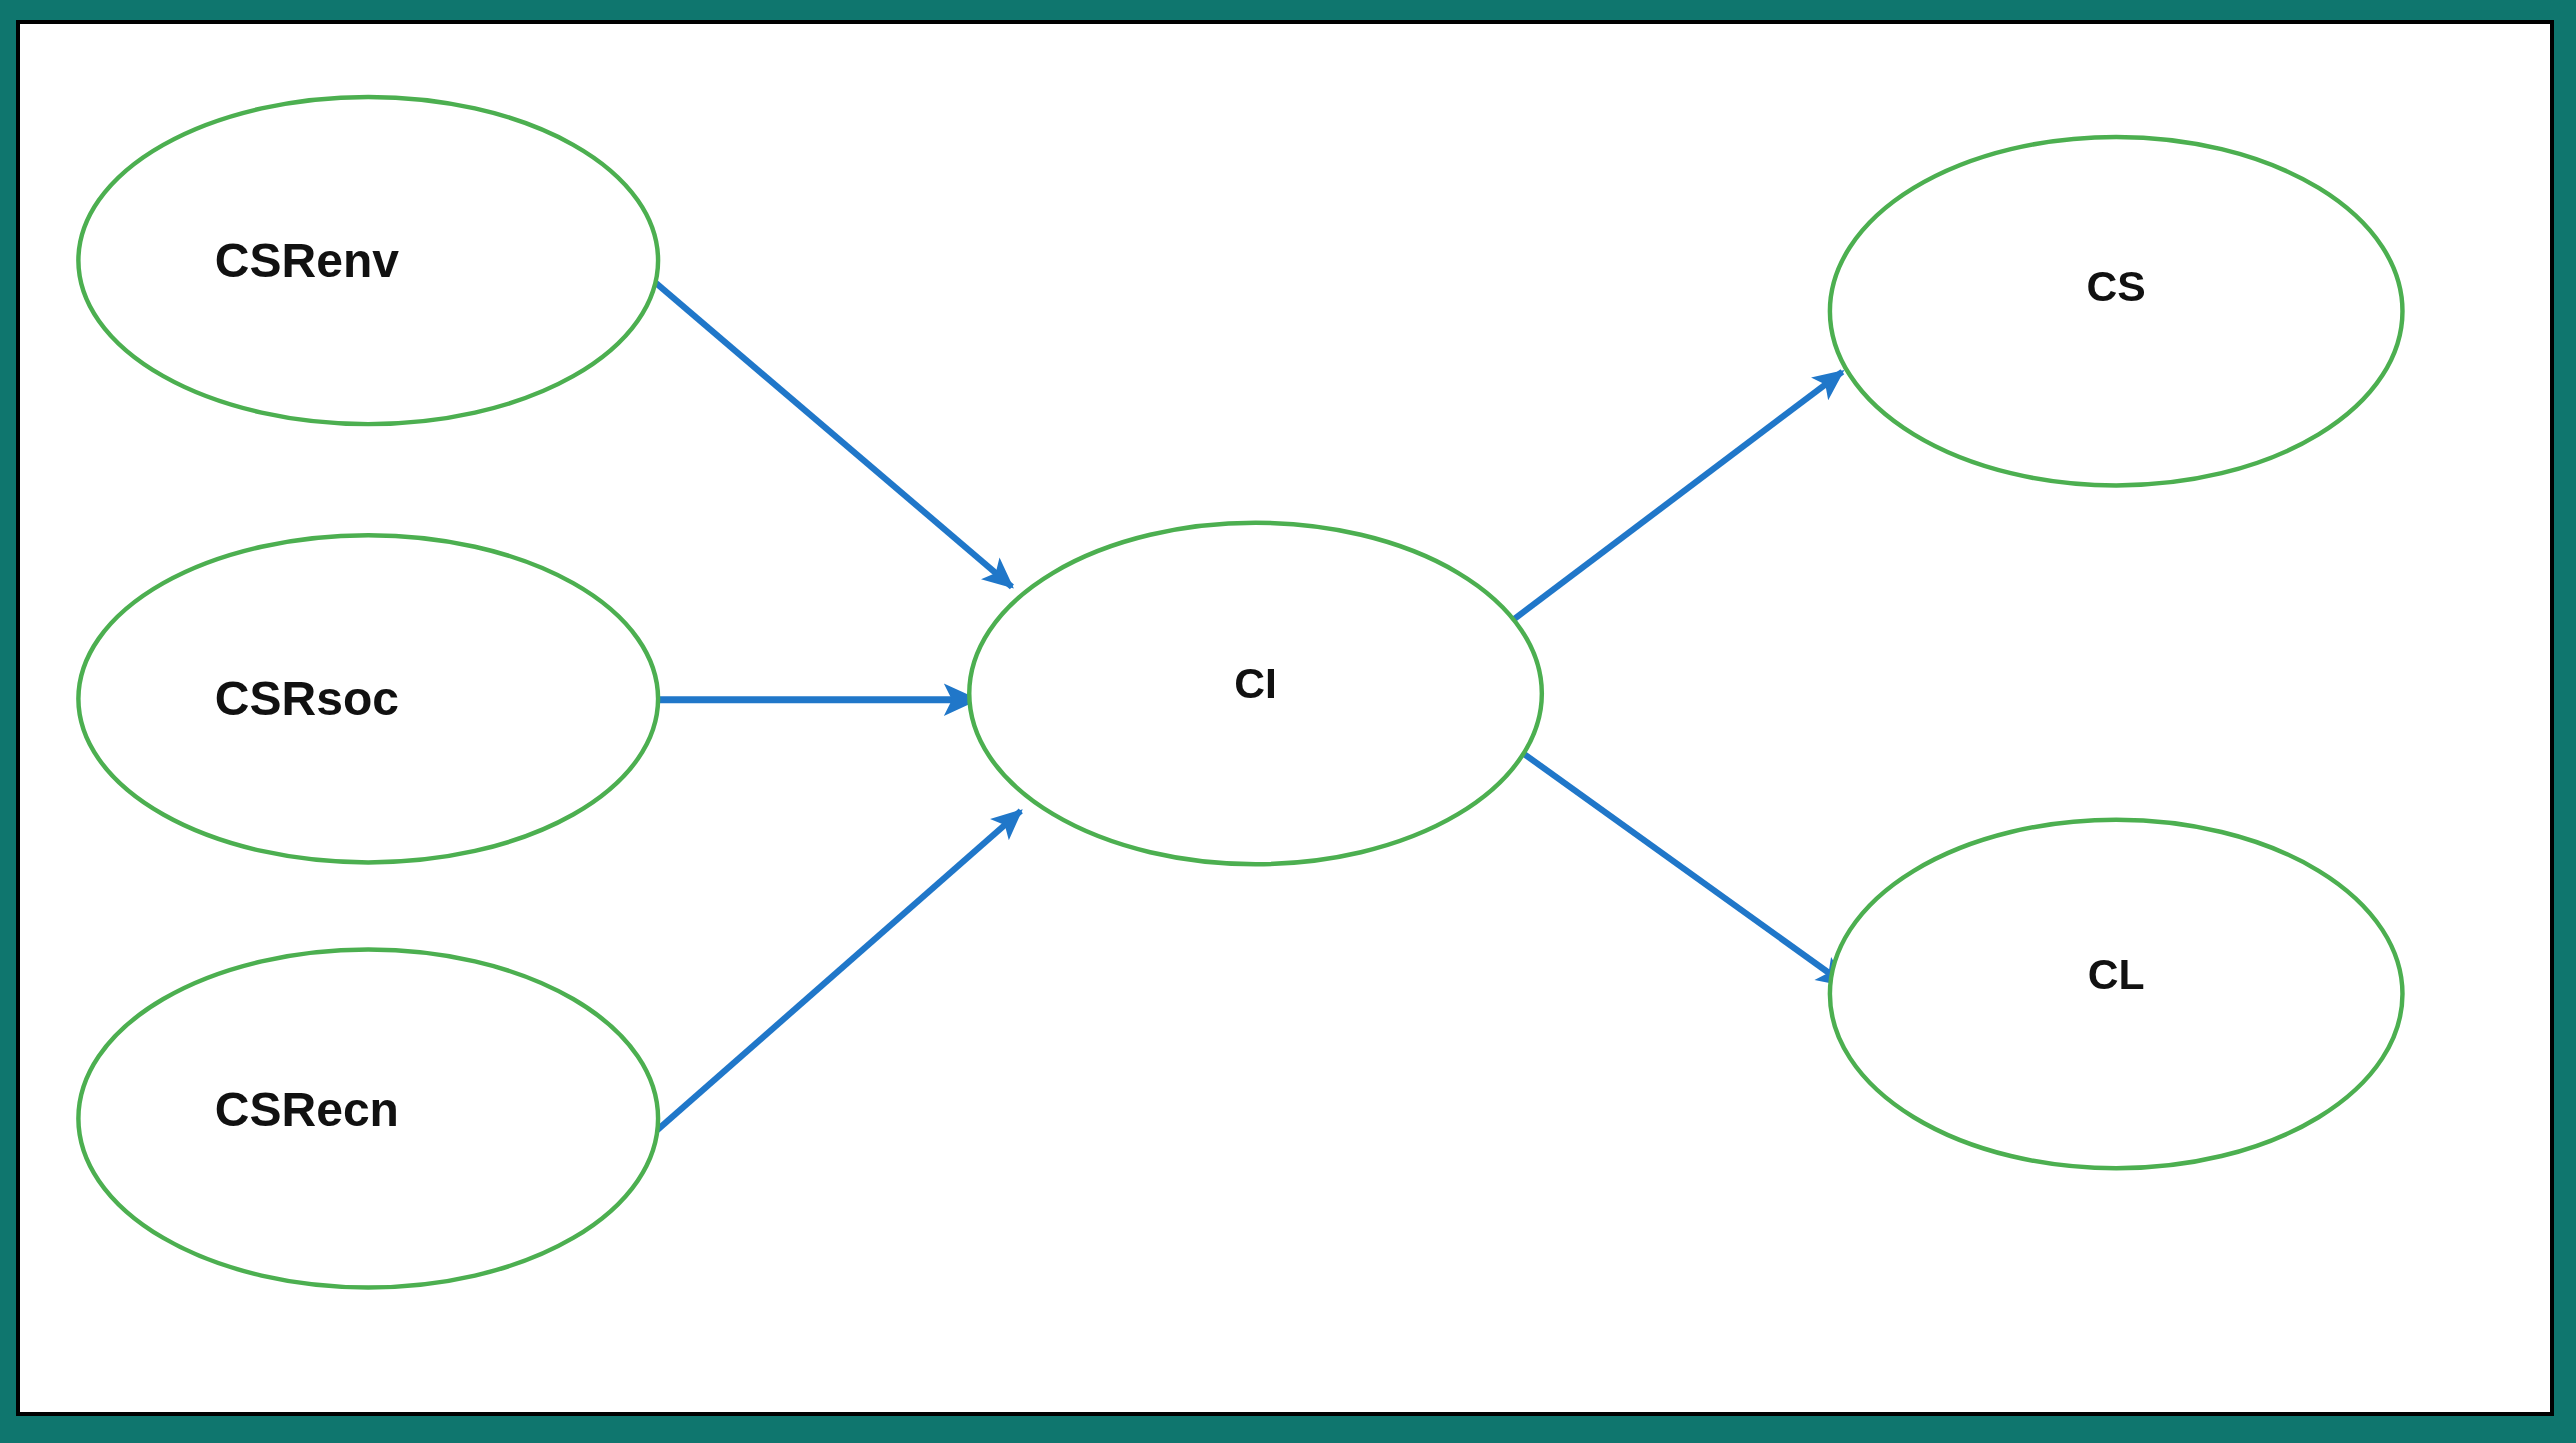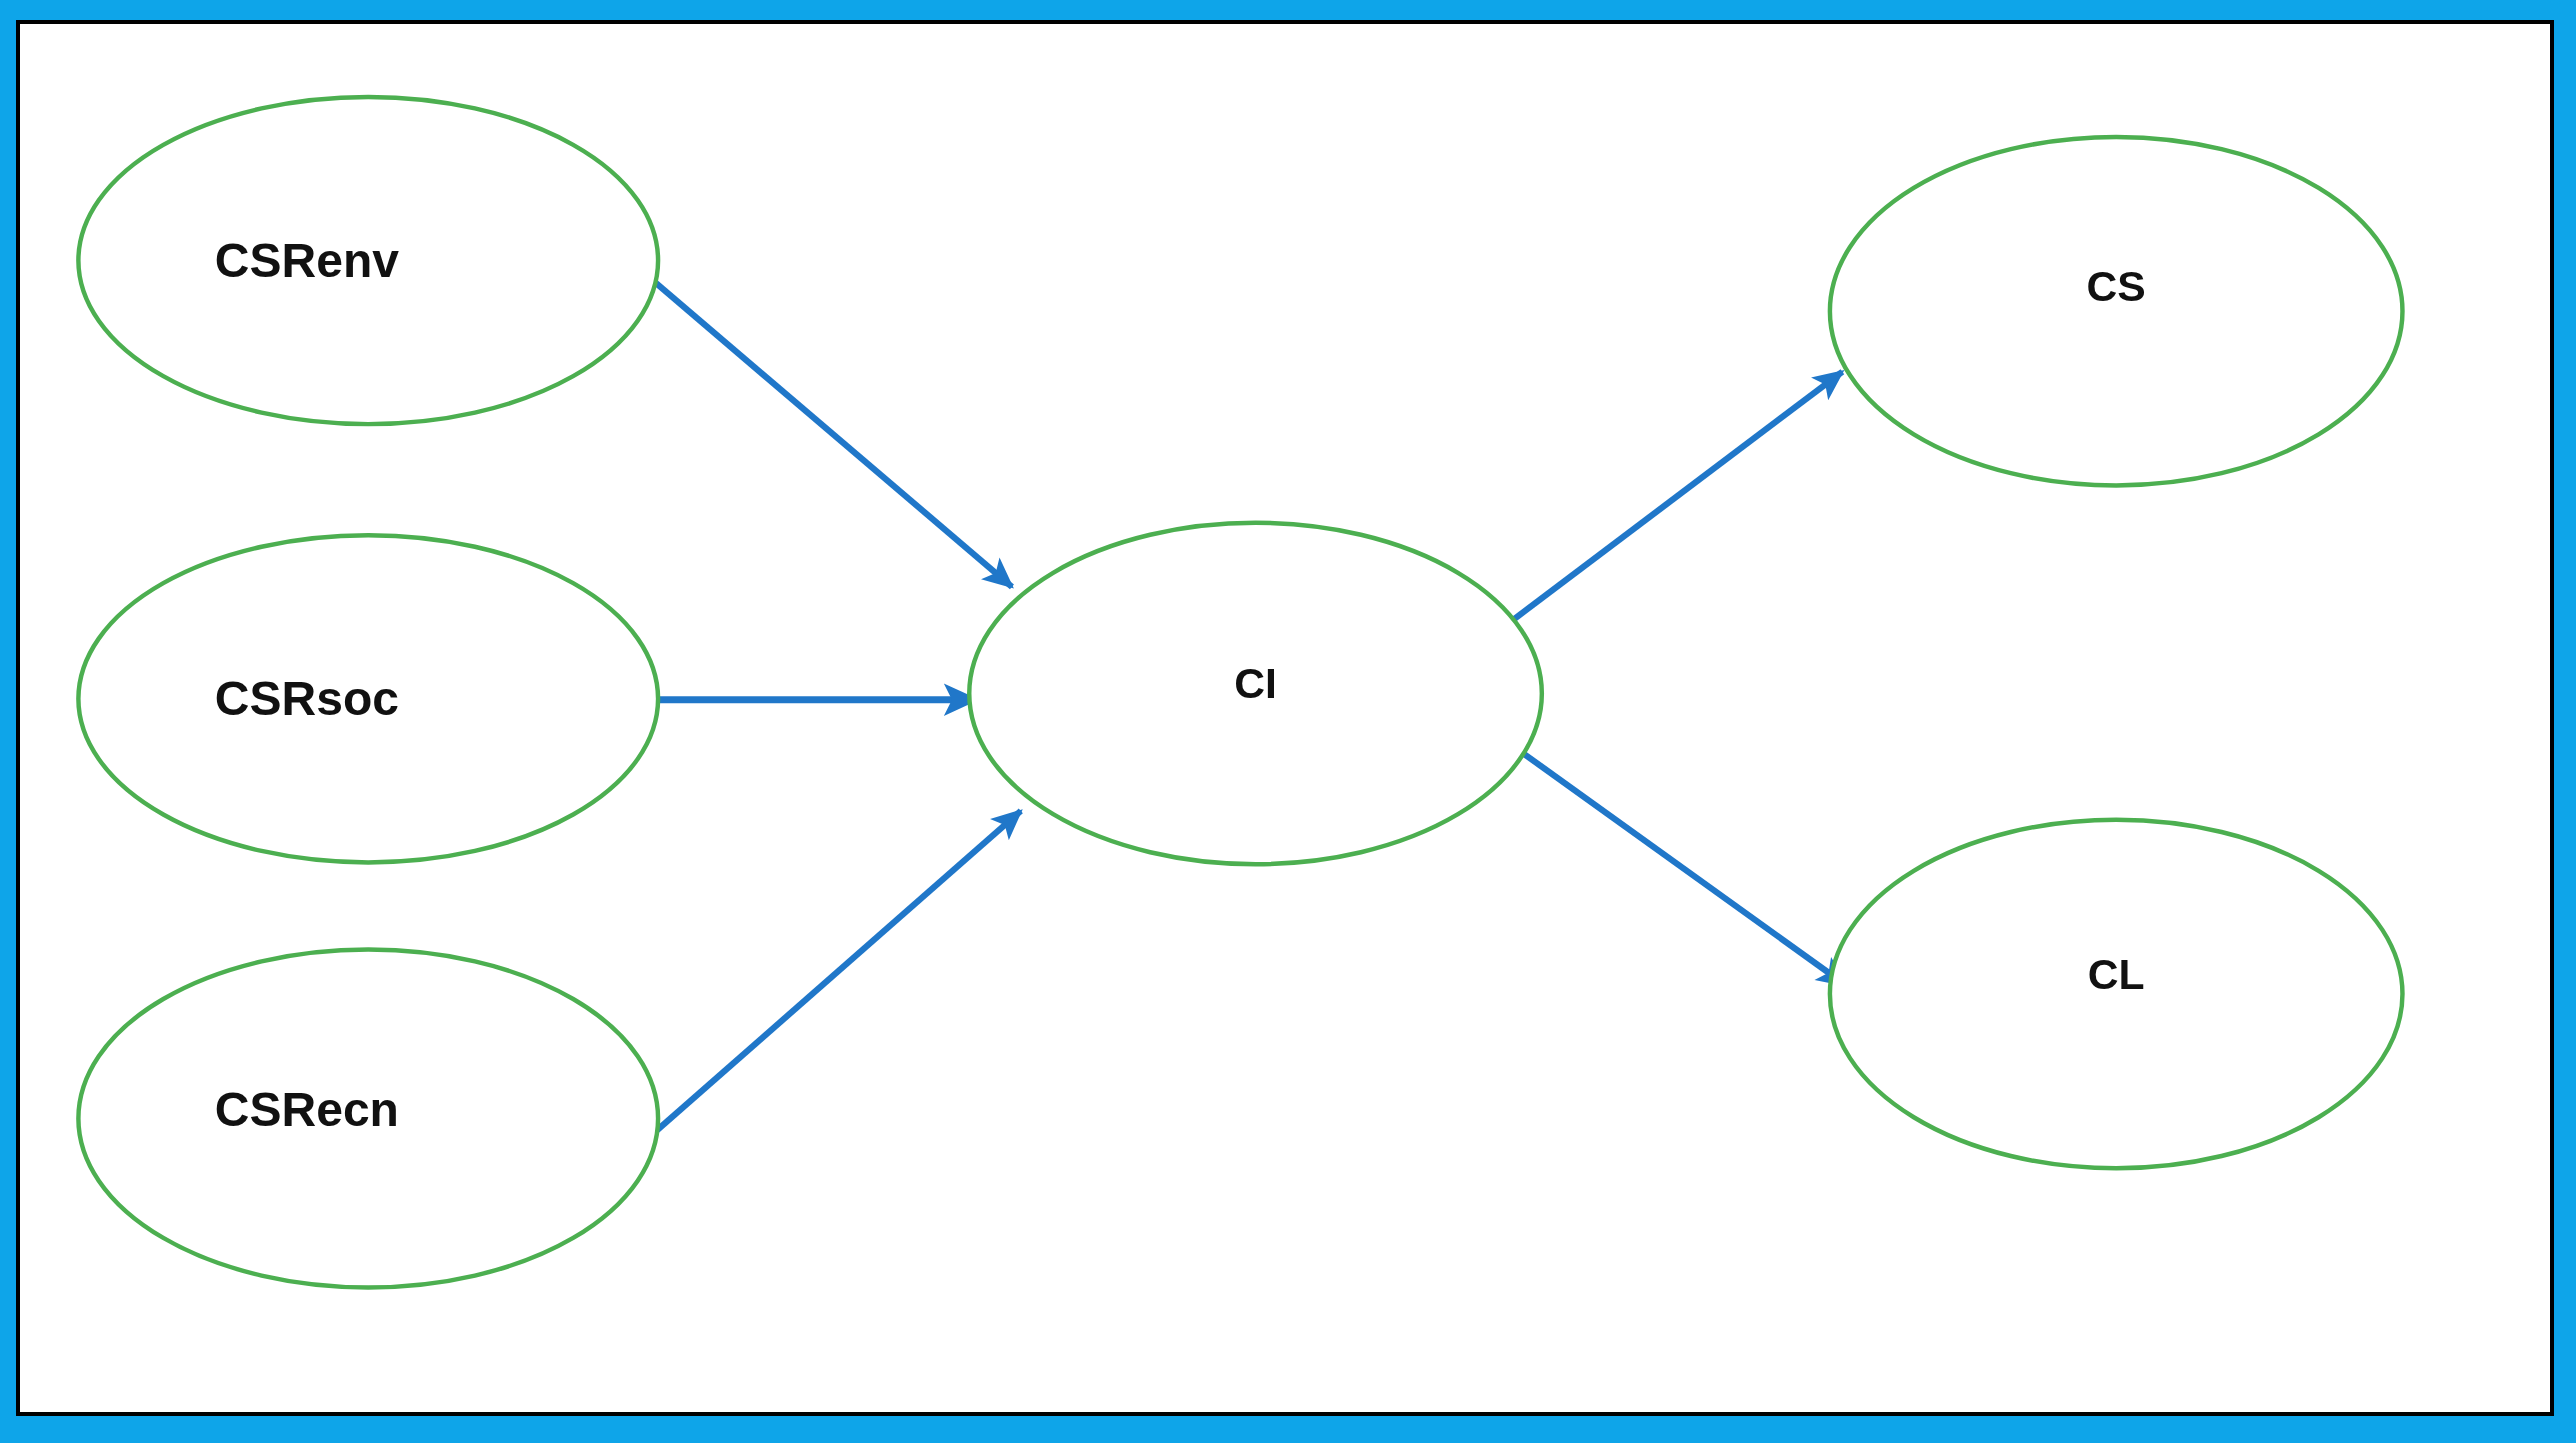--- a/index.html
+++ b/index.html
@@ -7,21 +7,21 @@
     padding: 0;
     background: #ffffff;
   }
   body {
     font-family: "Liberation Sans", sans-serif;
   }
   #canvas {
     position: relative;
     width: 2576px;
     height: 1443px;
-    background: #0ea5e9;
+    background: #0f766e;
     overflow: hidden;
   }
   #frame {
     position: absolute;
     left: 16px;
     top: 19.6px;
     width: 2538px;
     height: 1396px;
     border: 4.4px solid #000000;
     box-sizing: border-box;

